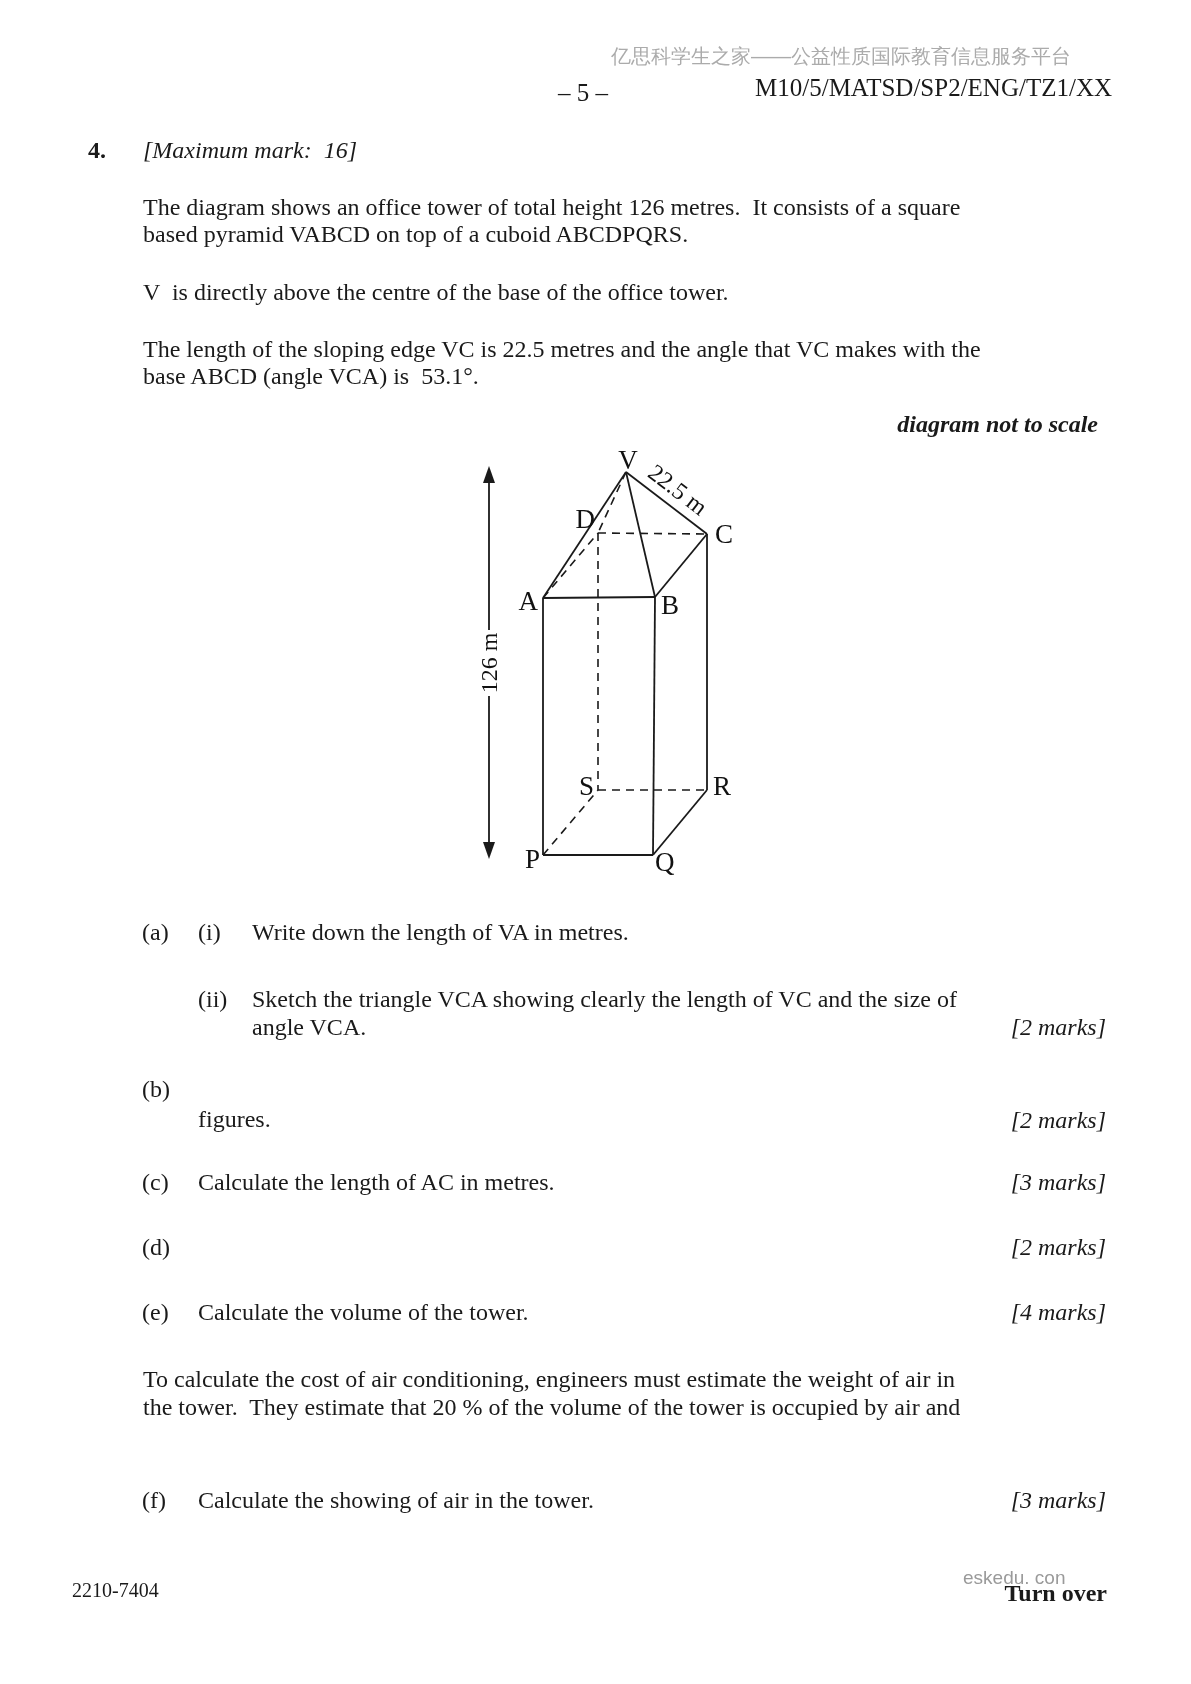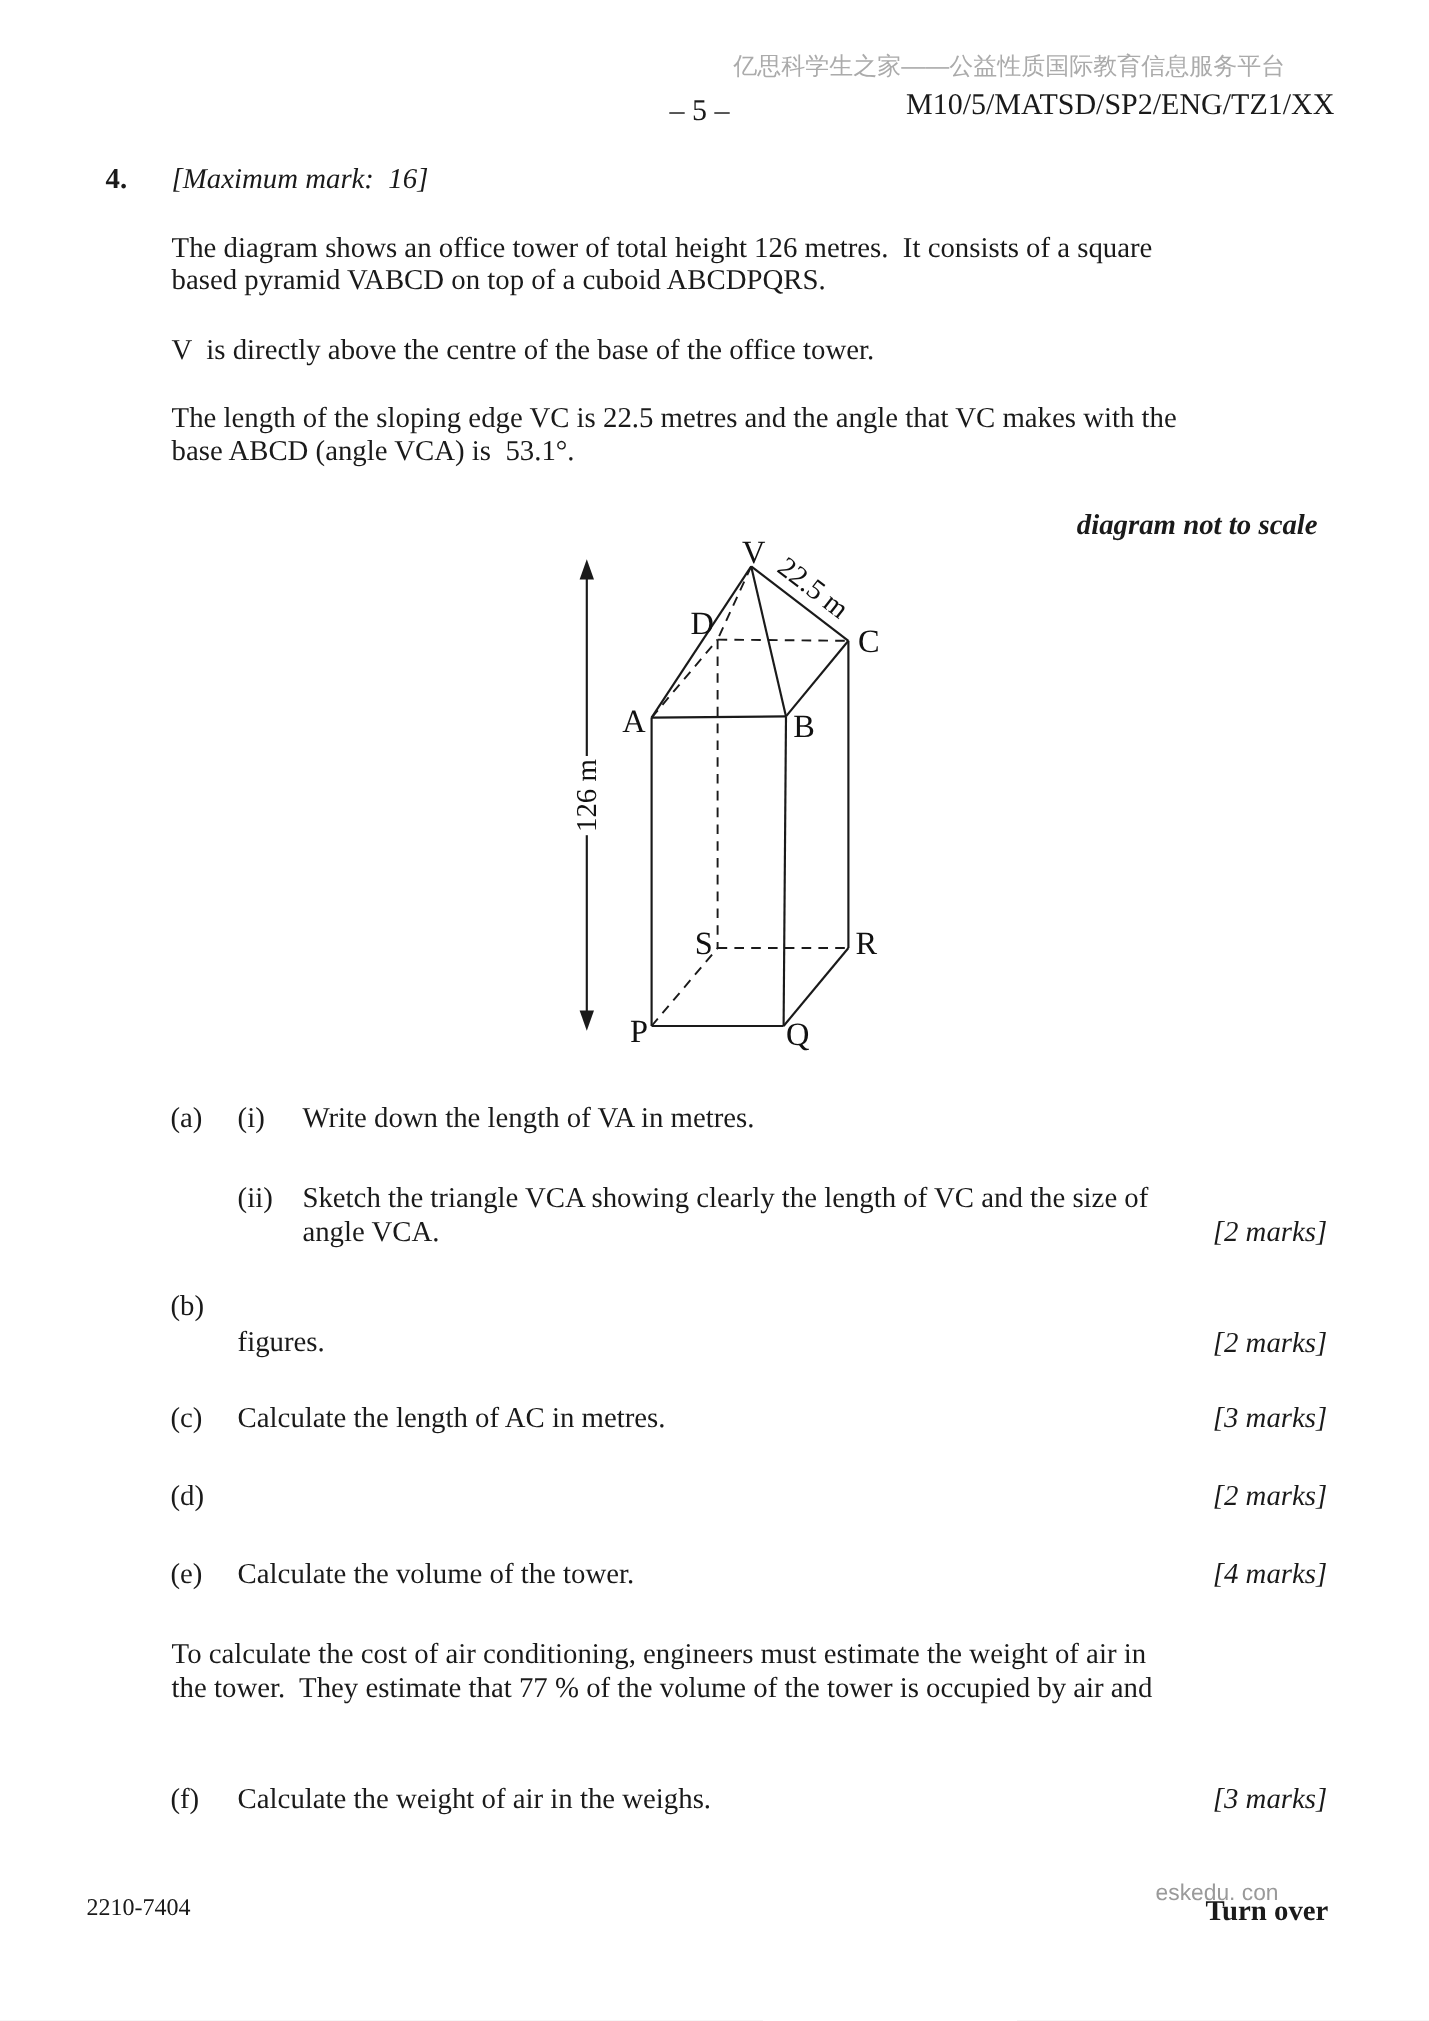--- a/index.html
+++ b/index.html
@@ -33,21 +33,21 @@
 
   <div class="t b" style="top:138px; left:88px;">4.</div>
   <div class="t it" style="top:138px; left:143px;">[Maximum mark:  16]</div>
 
   <div class="t" style="top:195px; left:143px;">The diagram shows an office tower of total height 126 metres.  It consists of a square</div>
   <div class="t" style="top:280px; left:143px;">V  is directly above the centre of the base of the office tower.</div>
   <div class="t" style="top:222px; left:143px;">based pyramid VABCD on top of a cuboid ABCDPQRS.</div>
   <div class="t" style="top:337px; left:143px;">The length of the sloping edge VC is 22.5 metres and the angle that VC makes with the</div>
   <div class="t" style="top:364px; left:143px;">base ABCD (angle VCA) is  53.1°.</div>
 
-  <div class="t b it" style="top:426px; right:93px;text-align:right;">diagram not to scale</div>
+  <div class="t b it" style="top:412px; right:93px;text-align:right;">diagram not to scale</div>
 
   <svg style="position:absolute; left:420px; top:420px;" width="380" height="470" viewBox="420 420 380 470">
     <g stroke="#1a1a1a" stroke-width="1.8" fill="none">
       <line x1="626" y1="472" x2="543" y2="598"></line>
       <line x1="626" y1="472" x2="655" y2="597"></line>
       <line x1="626" y1="472" x2="707" y2="534"></line>
       <line x1="543" y1="598" x2="655" y2="597"></line>
       <line x1="655" y1="597" x2="707" y2="534"></line>
       <line x1="543" y1="598" x2="543" y2="855"></line>
       <line x1="655" y1="597" x2="653" y2="855"></line>
@@ -103,23 +103,23 @@
   <div class="t marks" style="top:1170px; right:85px;">[3 marks]</div>
 
   <div class="t" style="top:1235px; left:142px;">(d)</div>
   <div class="t marks" style="top:1235px; right:85px;">[2 marks]</div>
 
   <div class="t" style="top:1300px; left:142px;">(e)</div>
   <div class="t" style="top:1300px; left:198px;">Calculate the volume of the tower.</div>
   <div class="t marks" style="top:1300px; right:85px;">[4 marks]</div>
 
   <div class="t" style="top:1367px; left:143px;">To calculate the cost of air conditioning, engineers must estimate the weight of air in</div>
-  <div class="t" style="top:1395px; left:143px;">the tower.  They estimate that 77 % of the volume of the tower is occupied by air and</div>
+  <div class="t" style="top:1395px; left:143px;">the tower.  They estimate that 20 % of the volume of the tower is occupied by air and</div>
 
   <div class="t" style="top:1488px; left:142px;">(f)</div>
-  <div class="t" style="top:1488px; left:198px;">Calculate the weight of air in the weighs.</div>
+  <div class="t" style="top:1488px; left:198px;">Calculate the showing of air in the tower.</div>
   <div class="t marks" style="top:1488px; right:85px;">[3 marks]</div>
 
   <div class="t sm" style="top:1580px; left:72px;">2210-7404</div>
   <div class="t gray2" style="top:1568px; left:963px; font-size:19px;">eskedu. con</div>
   <div class="t b" style="top:1581px; right:84px; font-size:24px;">Turn over</div>
 
 </div>
 
 </body></html>

